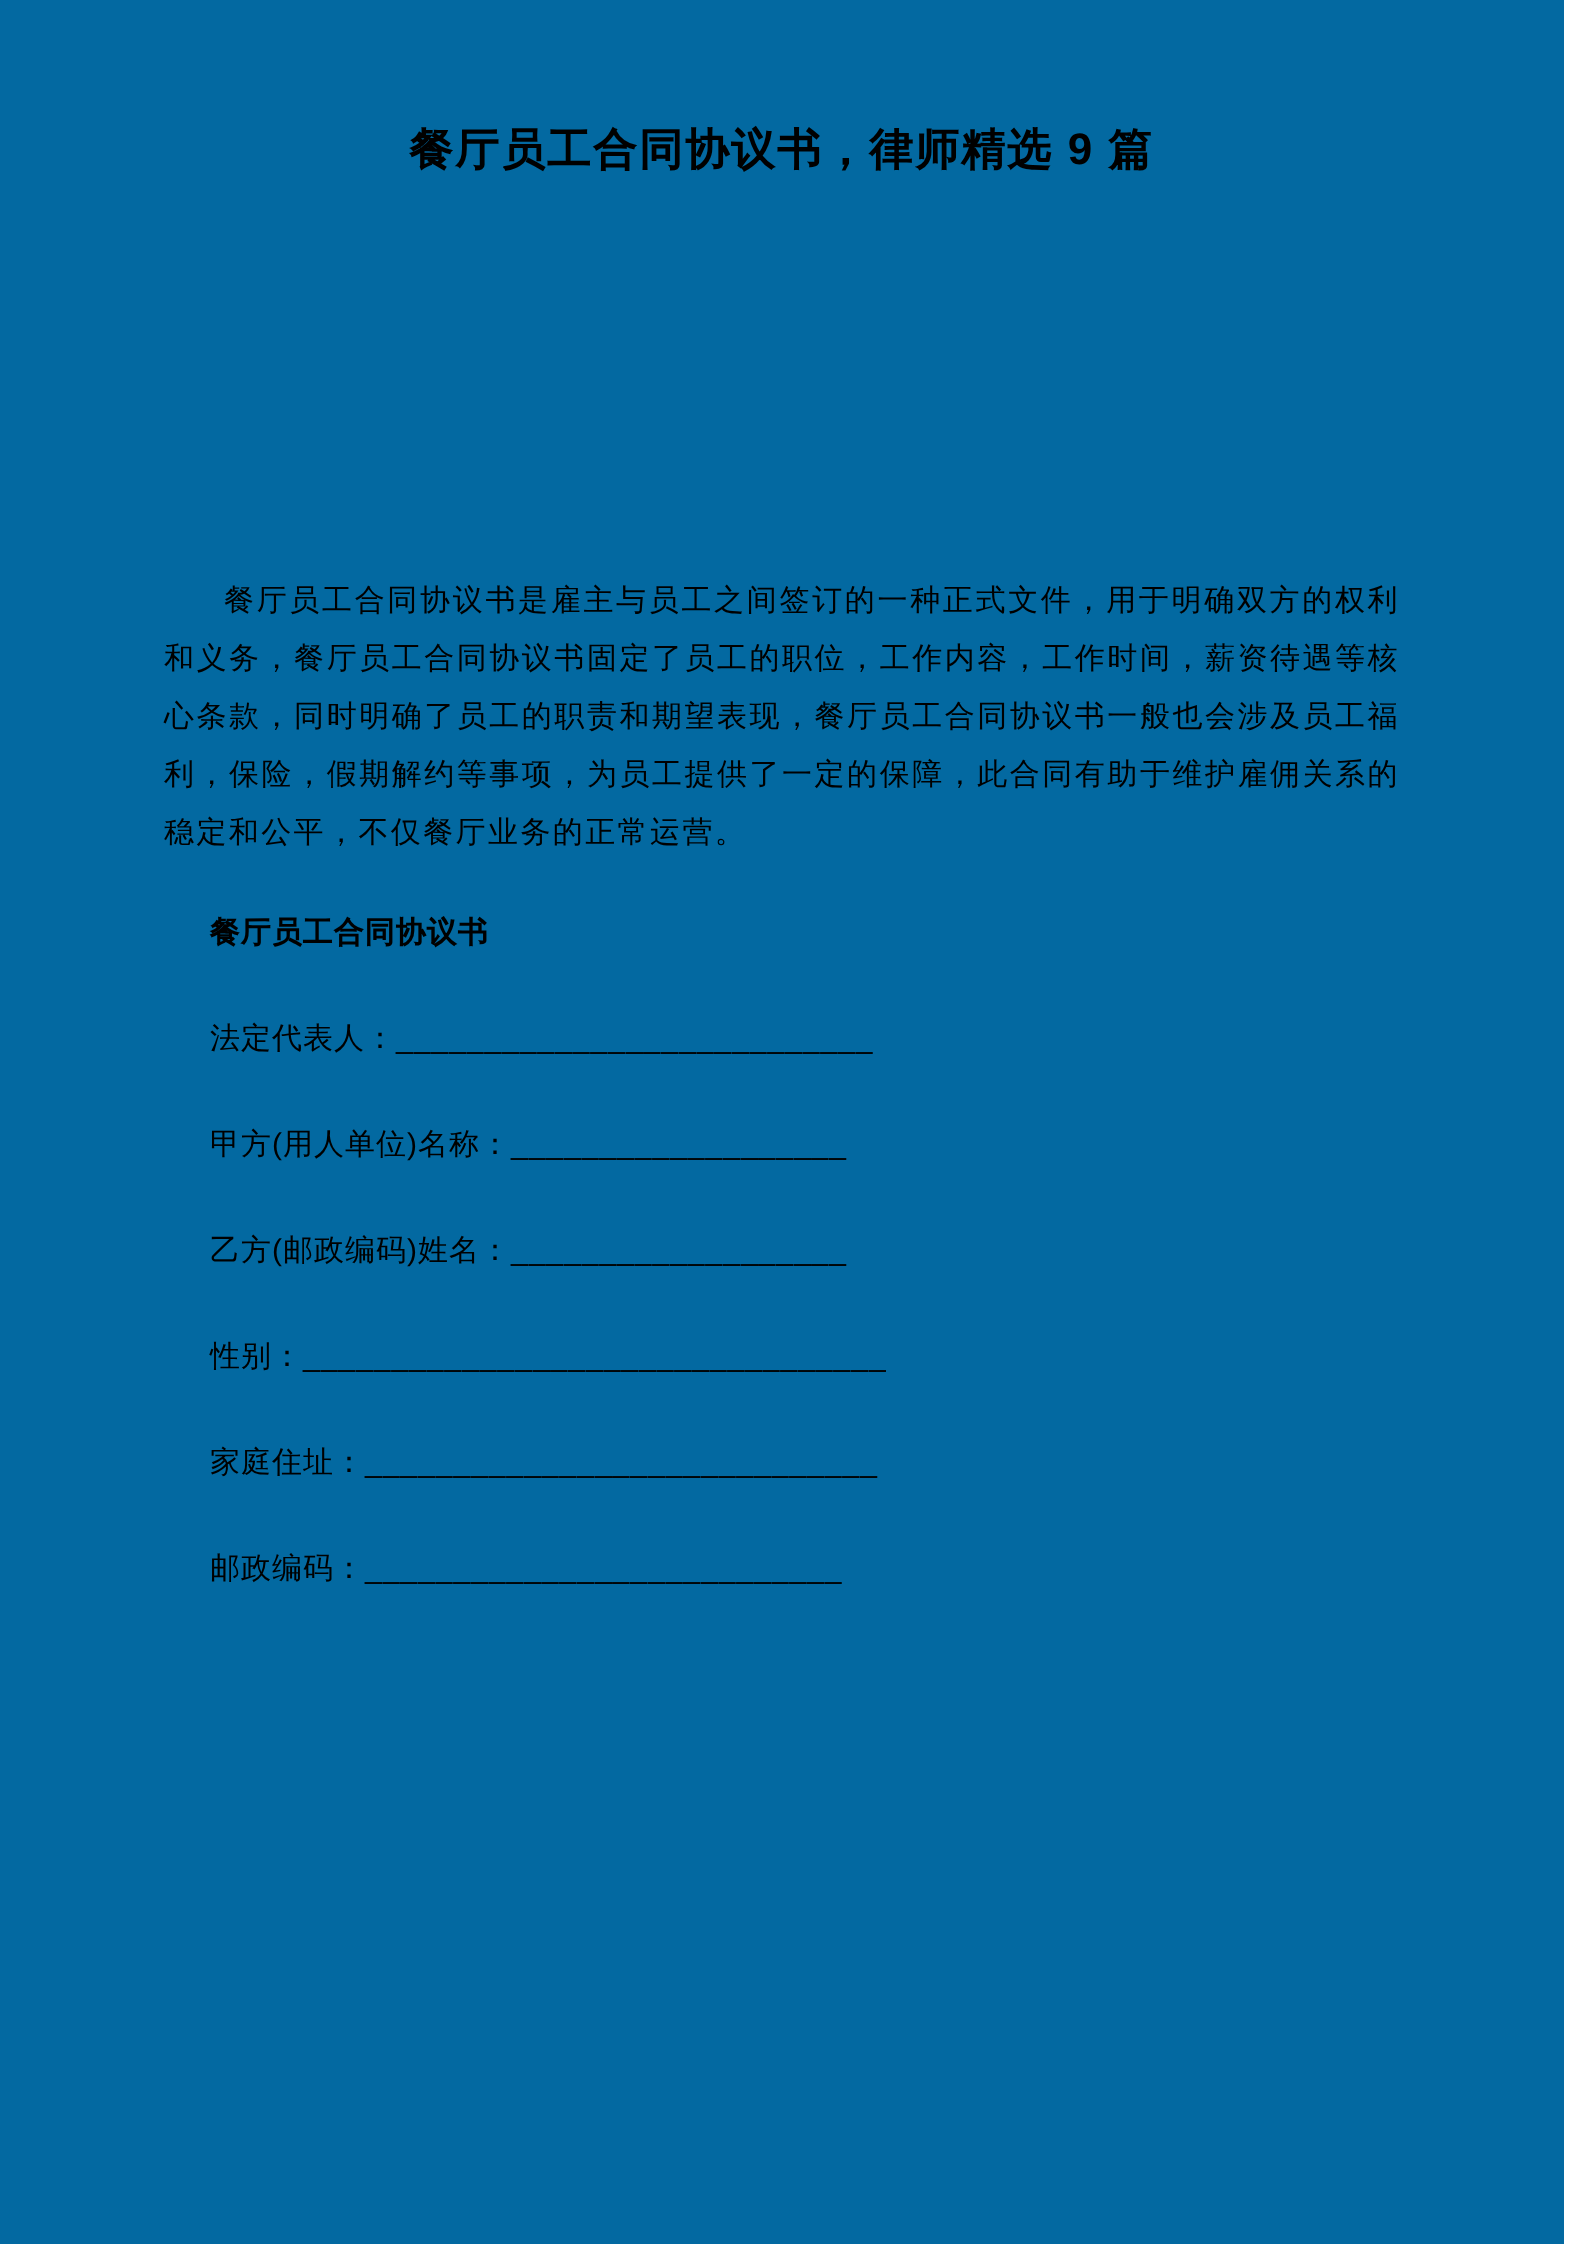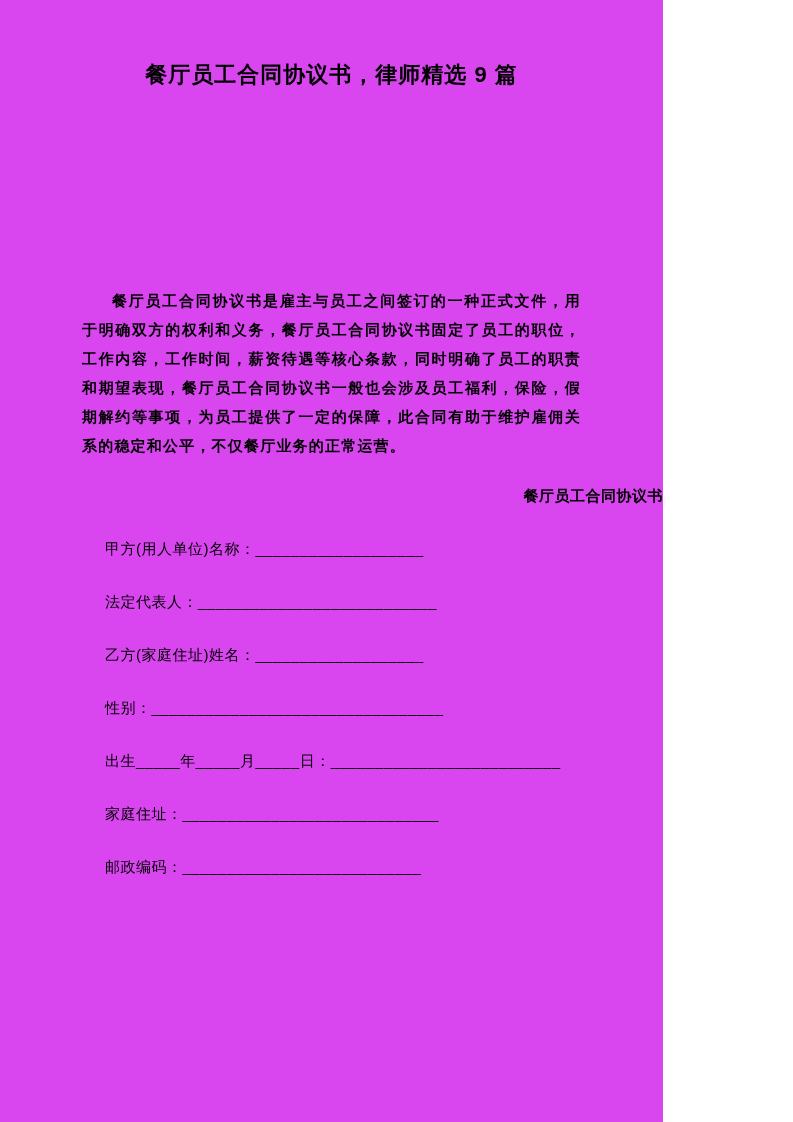--- a/index.html
+++ b/index.html
@@ -2,23 +2,23 @@
 <html><head>
 <meta charset="utf-8">
 <style>
   html, body {
     margin: 0;
     padding: 0;
     background: #ffffff;
   }
   .page {
     position: relative;
-    width: 663px;
+    width: 782px;
     height: 1122px;
-    background: #d946ef;
+    background: #0369a1;
     color: #000000;
     font-family: "Liberation Sans", "DejaVu Sans", sans-serif;
     box-sizing: border-box;
     overflow: hidden;
   }
   .doc-title {
     margin: 0;
     padding-top: 60px;
     text-align: center;
     font-size: 22px;
@@ -26,29 +26,27 @@
     font-weight: bold;
     letter-spacing: 1px;
   }
   .intro {
     margin: 196px 82px 0 82px;
     font-size: 15px;
     line-height: 29px;
     text-align: justify;
     text-indent: 2em;
     letter-spacing: 1.2px;
-    font-weight: bold;
   }
   .section-heading {
     margin: 27px 0 0 105px;
     font-size: 15px;
     line-height: 17px;
     font-weight: bold;
     letter-spacing: 0.5px;
-    text-align: right;
   }
   .form-lines {
     margin-left: 105px;
   }
   .form-line {
     margin-top: 37px;
     font-size: 15px;
     line-height: 16px;
     letter-spacing: 0.5px;
     white-space: nowrap;
@@ -59,22 +57,21 @@
 
 <div class="page">
 
   <h1 class="doc-title">餐厅员工合同协议书，律师精选 9 篇</h1>
 
   <p class="intro">餐厅员工合同协议书是雇主与员工之间签订的一种正式文件，用于明确双方的权利和义务，餐厅员工合同协议书固定了员工的职位，工作内容，工作时间，薪资待遇等核心条款，同时明确了员工的职责和期望表现，餐厅员工合同协议书一般也会涉及员工福利，保险，假期解约等事项，为员工提供了一定的保障，此合同有助于维护雇佣关系的稳定和公平，不仅餐厅业务的正常运营。</p>
 
   <h2 class="section-heading">餐厅员工合同协议书</h2>
 
   <div class="form-lines">
+    <div class="form-line">法定代表人：___________________________</div>
     <div class="form-line">甲方(用人单位)名称：___________________</div>
-    <div class="form-line">法定代表人：___________________________</div>
-    <div class="form-line">乙方(家庭住址)姓名：___________________</div>
+    <div class="form-line">乙方(邮政编码)姓名：___________________</div>
     <div class="form-line">性别：_________________________________</div>
-    <div class="form-line">出生_____年_____月_____日：__________________________</div>
     <div class="form-line">家庭住址：_____________________________</div>
     <div class="form-line">邮政编码：___________________________</div>
   </div>
 
 </div>
 
 </body></html>

